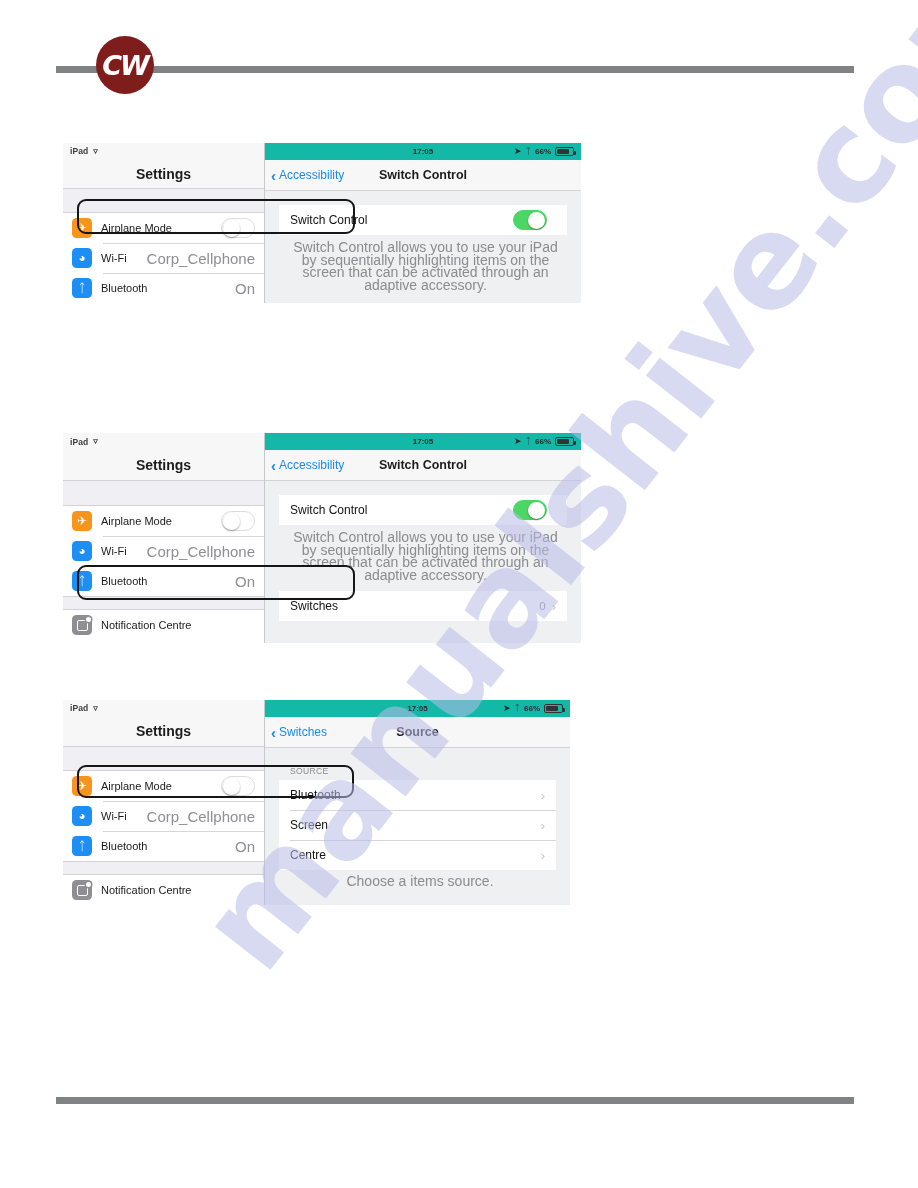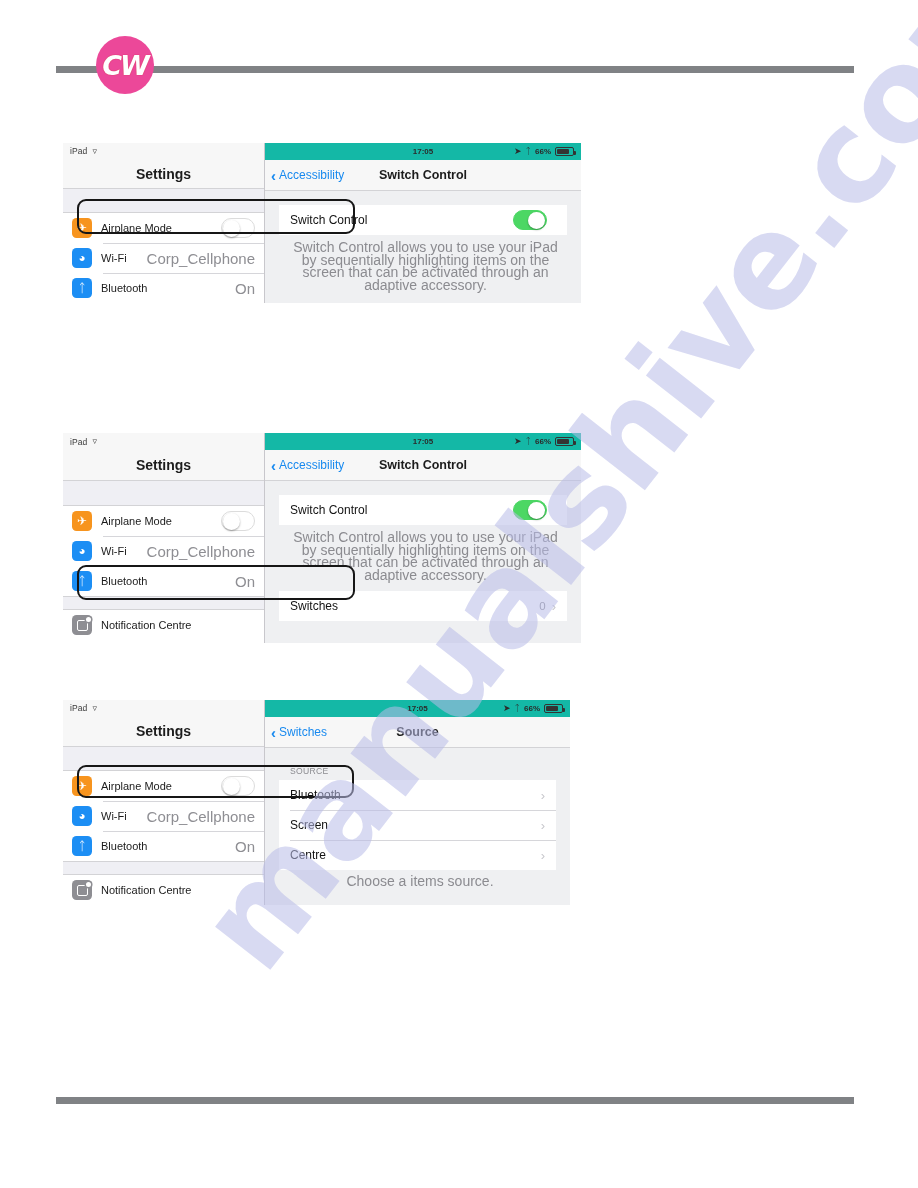--- a/index.html
+++ b/index.html
@@ -31,21 +31,21 @@
   .rule {
     position: absolute; left: 56px; width: 798px; height: 7px;
     background: #808285;
   }
   .rule-top { top: 66px; }
   .rule-bottom { top: 1097px; }
 
   .logo {
     position: absolute; left: 96px; top: 36px;
     width: 58px; height: 58px; border-radius: 50%;
-    background: #ec4899;
+    background: #7f1d1d;
     z-index: 3;
     display: flex; align-items: center; justify-content: center;
   }
   .logo-text {
     color: #ffffff;
     font-family: "DejaVu Sans", sans-serif;
     font-weight: 700; font-style: italic;
     font-size: 27px; letter-spacing: -2px;
     line-height: 1;
     text-shadow: 0 0 1px #c8241f;
@@ -72,21 +72,21 @@
   }
   .pane-right {
     flex: 1 1 auto;
     background: #eff0f2;
     display: flex; flex-direction: column;
   }
 
   .statusbar-l {
     height: 17px; display: flex; align-items: center;
     padding: 0 0 0 7px; background: #f7f7f7;
-    font-size: 8.5px; color: #3a3a3a;
+    font-size: 8.5px; color: #3a3a3a; font-weight: bold;
   }
   .statusbar-l .ipad { font-size: 8.5px; letter-spacing: .1px; }
   .wifi-glyph { margin-left: 5px; font-size: 9px; line-height: 1; color:#4a4a4a;}
 
   .navbar-l {
     height: 31px; background: #f7f7f7;
     display: flex; align-items: center; justify-content: center;
     border-bottom: 1px solid #d3d3d6;
   }
   .navbar-l .title { font-size: 14px; font-weight: 700; color: #1c1c1c; }

